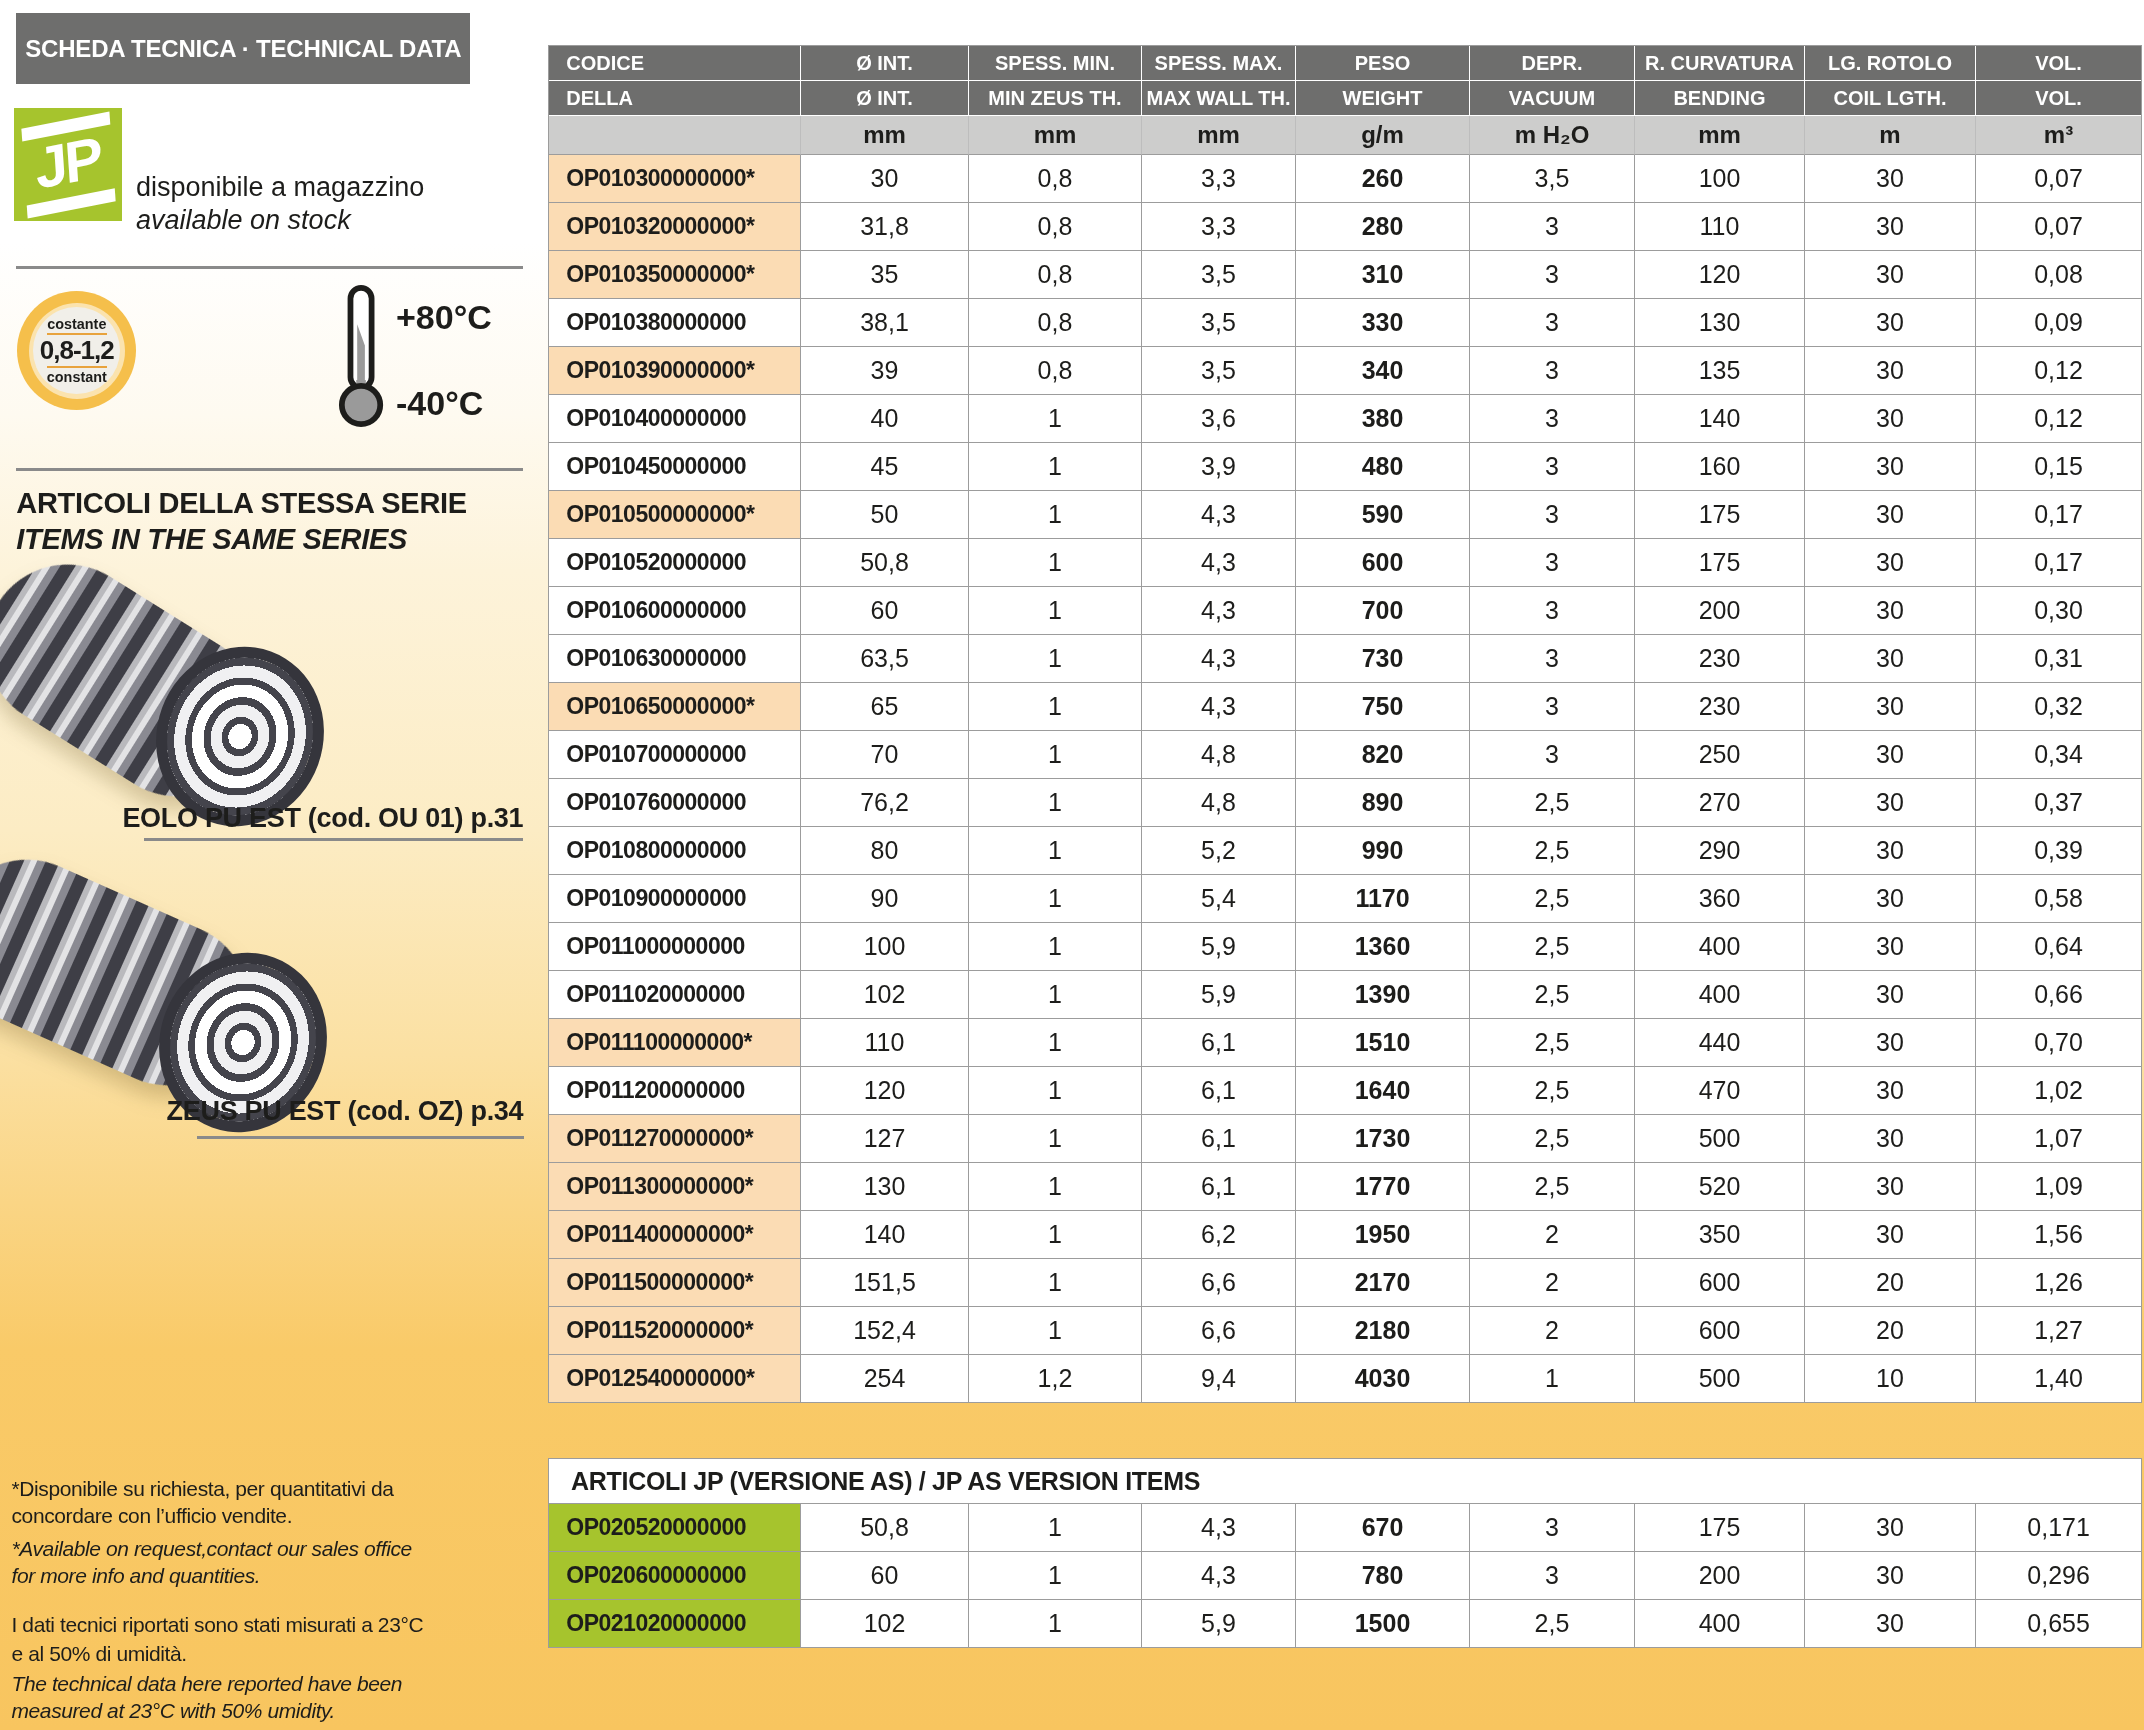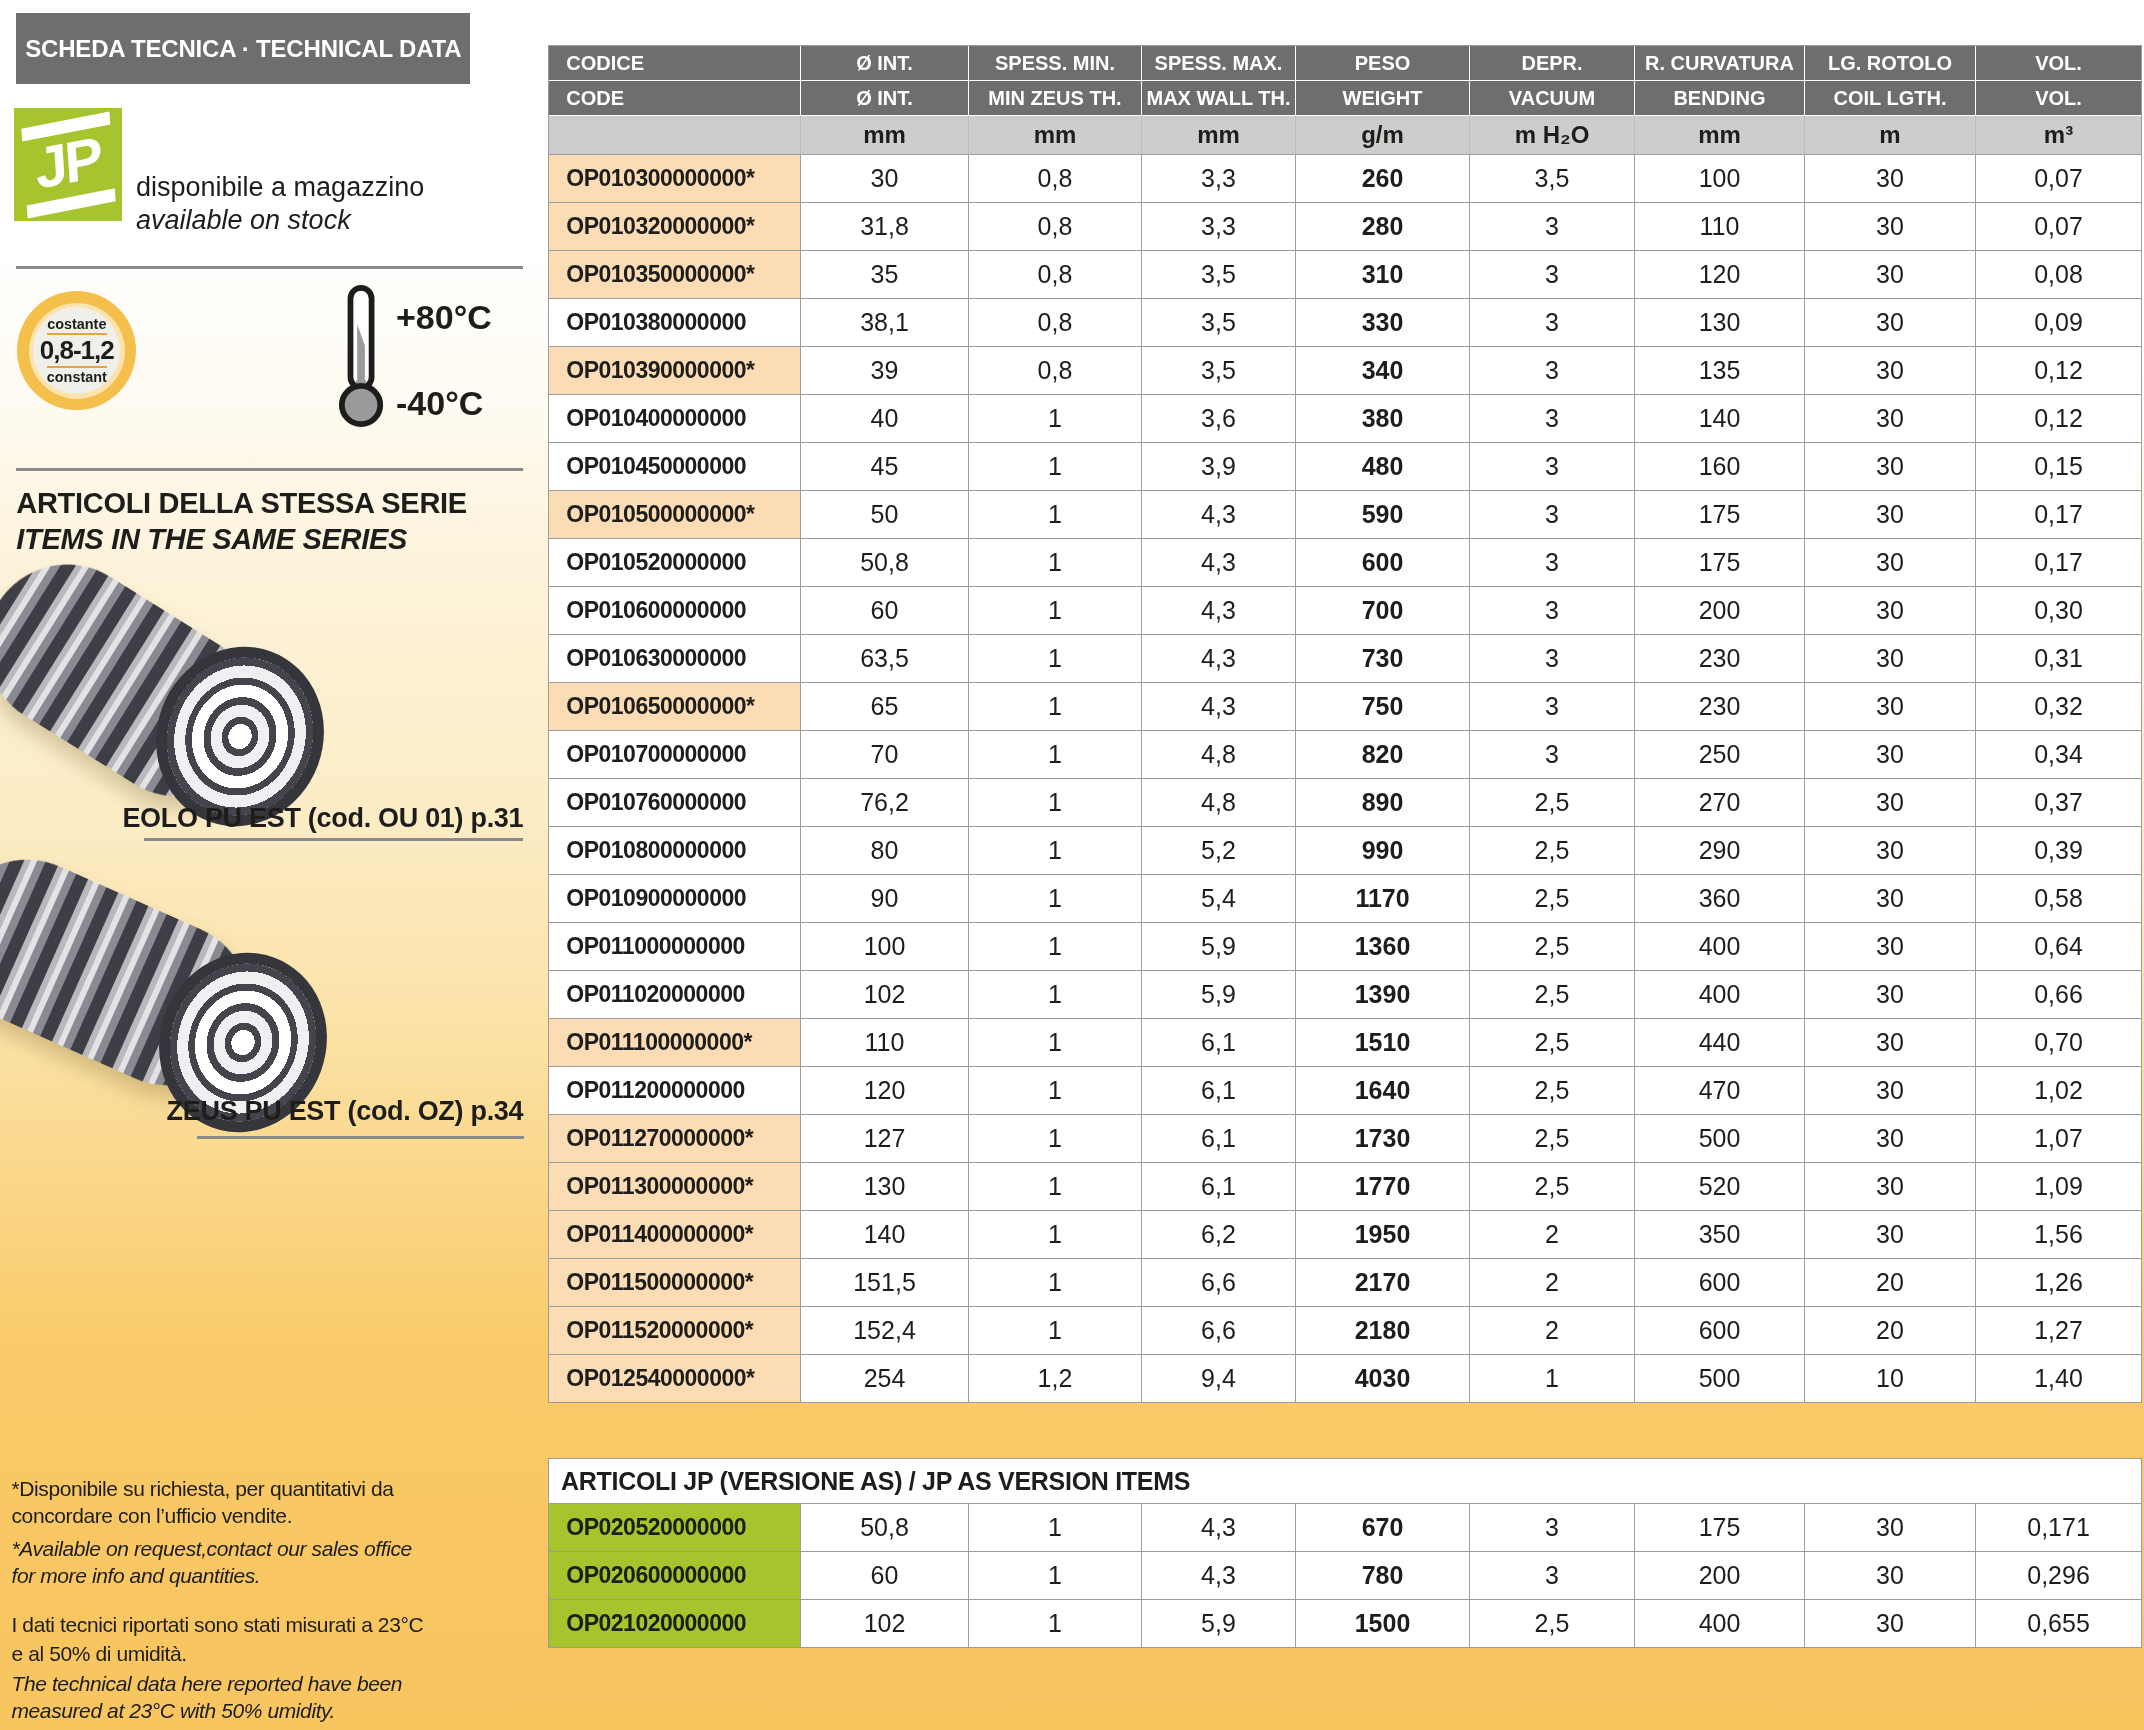--- a/index.html
+++ b/index.html
@@ -81,21 +81,21 @@
   .spec th.unit{background:var(--units-gray);color:var(--ink);font-size:24px;font-weight:bold;height:38px;
     border-right:1.9px solid #bdbdbd;border-bottom:1.9px solid var(--grid-gray);text-align:center;}
   .spec td{background:#fff;border-right:1.9px solid var(--grid-gray);border-bottom:1.9px solid var(--grid-gray);
     height:47px;text-align:center;font-size:25px;}
   .spec th:last-child,.spec td:last-child{border-right:none;}
   .spec tr:last-child td{border-bottom:none;}
   .spec td.code{text-align:left;padding-left:17.3px;font-weight:bold;font-size:23px;letter-spacing:-0.5px;}
   .spec td.code.hl{background:var(--peach);}
   .spec td.code.green{background:var(--green);}
   .spec td.weight{font-weight:bold;}
-  .spec th.title{background:#fff;color:var(--ink);text-align:left;padding-left:12px;font-size:25px;font-weight:bold;
+  .spec th.title{background:#fff;color:var(--ink);text-align:left;padding-left:22px;font-size:25px;font-weight:bold;
     height:44px;border-bottom:1.9px solid var(--grid-gray);letter-spacing:-0.3px;}
 </style>
 </head>
 <body>
 
 <div class="page">
 
   <div class="title-bar">SCHEDA TECNICA · TECHNICAL DATA</div>
 
   <div class="logo">
@@ -179,21 +179,21 @@
           <th class="h">Ø INT.</th>
           <th class="h">SPESS. MIN.</th>
           <th class="h">SPESS. MAX.</th>
           <th class="h">PESO</th>
           <th class="h">DEPR.</th>
           <th class="h">R. CURVATURA</th>
           <th class="h">LG. ROTOLO</th>
           <th class="h">VOL.</th>
         </tr>
         <tr>
-          <th class="h first">CODE</th>
+          <th class="h first">DELLA</th>
           <th class="h">Ø INT.</th>
           <th class="h">MIN ZEUS TH.</th>
           <th class="h">MAX WALL TH.</th>
           <th class="h">WEIGHT</th>
           <th class="h">VACUUM</th>
           <th class="h">BENDING</th>
           <th class="h">COIL LGTH.</th>
           <th class="h">VOL.</th>
         </tr>
         <tr>

